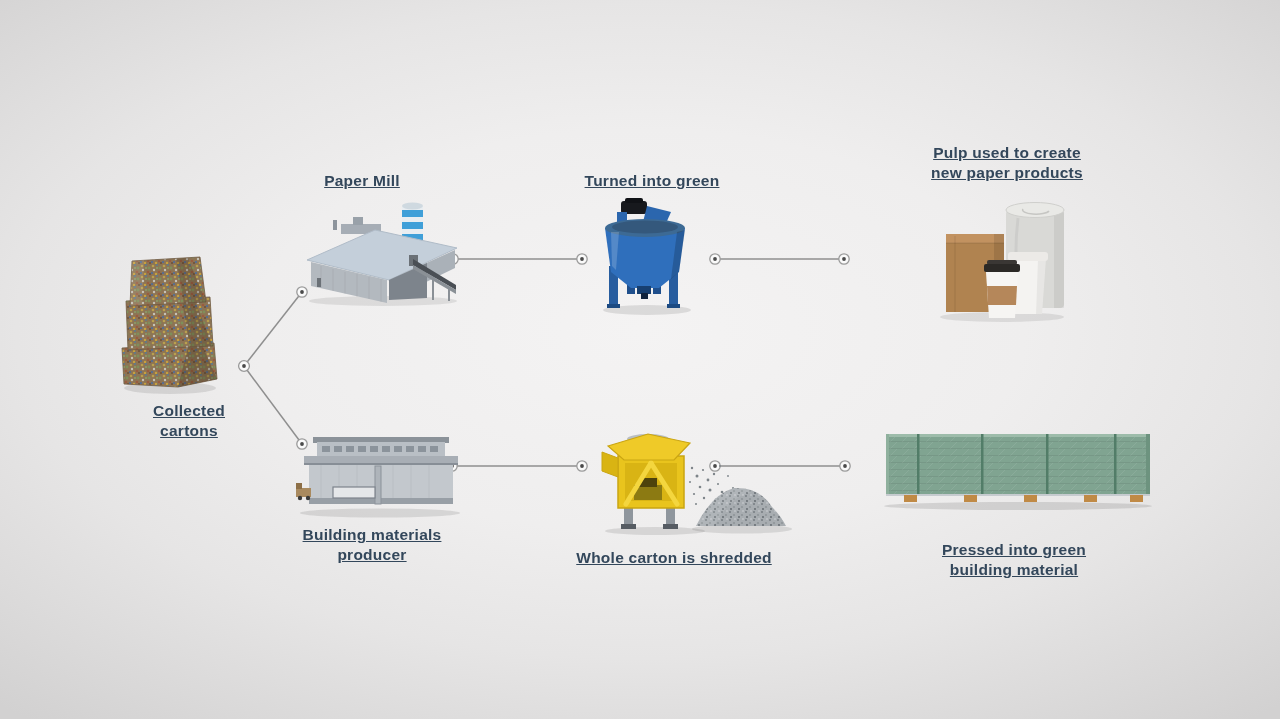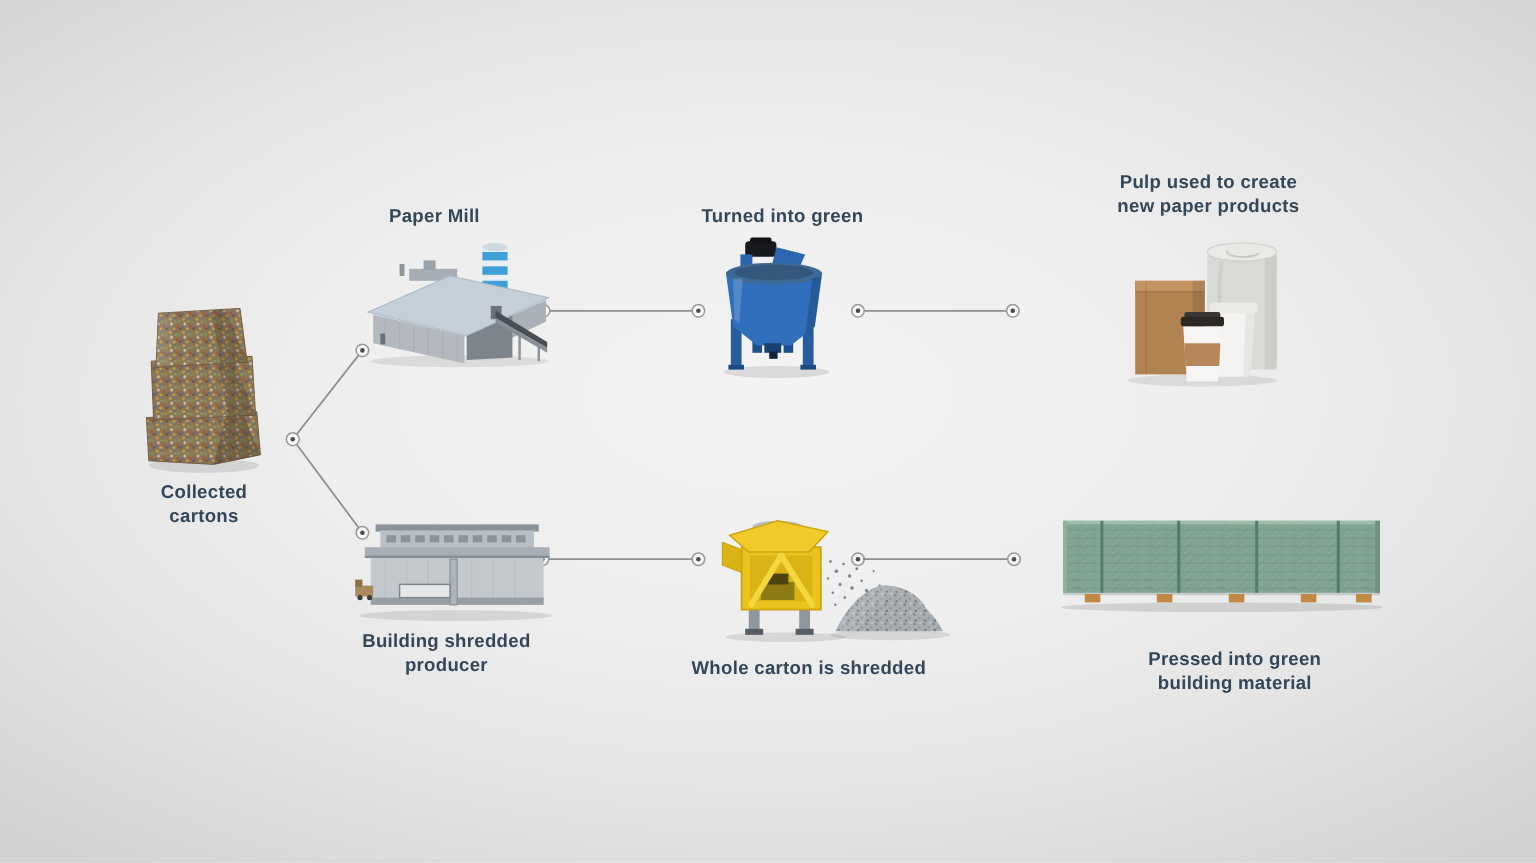--- a/index.html
+++ b/index.html
@@ -6,28 +6,29 @@
   body{font-family:"Liberation Sans","DejaVu Sans",sans-serif;}
   #stage{
     position:relative;width:1280px;height:719px;overflow:hidden;
     background:radial-gradient(ellipse 75% 70% at 50% 46%, #f4f3f3 0%, #efeeee 40%, #e6e5e5 65%, #d9d8d8 88%, #d2d1d1 100%);
   }
   .lbl{
     position:absolute;transform:translateX(-50%);
     text-align:center;color:#33475b;font-weight:bold;
     font-size:15.5px;line-height:1.29;letter-spacing:.25px;
     white-space:pre-line;
+    text-decoration:underline;
   }
   #lbl-paper-mill   {left:362px; top:171px;}
   #lbl-pulp         {left:652px; top:171px;}
   #lbl-products     {left:1007px;top:143px;}
-  #lbl-cartons      {left:170px; top:401px;}
+  #lbl-cartons      {left:189px; top:401px;}
   #lbl-producer     {left:372px; top:525px;}
   #lbl-shredded     {left:674px; top:548px;}
-  #lbl-pressed      {left:1014px;top:540px;margin-left:15px;}
+  #lbl-pressed      {left:1014px;top:540px;}
   .illus{position:absolute;}
   #connectors{position:absolute;left:0;top:0;}
 </style>
 </head>
 <body>
 
 <div id="stage">
 
   <svg id="connectors" width="1280" height="719" viewBox="0 0 1280 719">
     <g stroke="#8f8f8f" stroke-width="1.5">
@@ -312,19 +313,19 @@
         <rect x="236" y="6" width="2.5" height="60"></rect>
     </g>
   </svg>
 
   <div class="lbl" id="lbl-cartons">Collected
 cartons</div>
   <div class="lbl" id="lbl-paper-mill">Paper Mill</div>
   <div class="lbl" id="lbl-pulp">Turned into green</div>
   <div class="lbl" id="lbl-products">Pulp used to create
 new paper products</div>
-  <div class="lbl" id="lbl-producer">Building shredded
+  <div class="lbl" id="lbl-producer">Building materials
 producer</div>
   <div class="lbl" id="lbl-shredded">Whole carton is shredded</div>
   <div class="lbl" id="lbl-pressed">Pressed into green
 building material</div>
 
 </div>
 
 </body></html>

